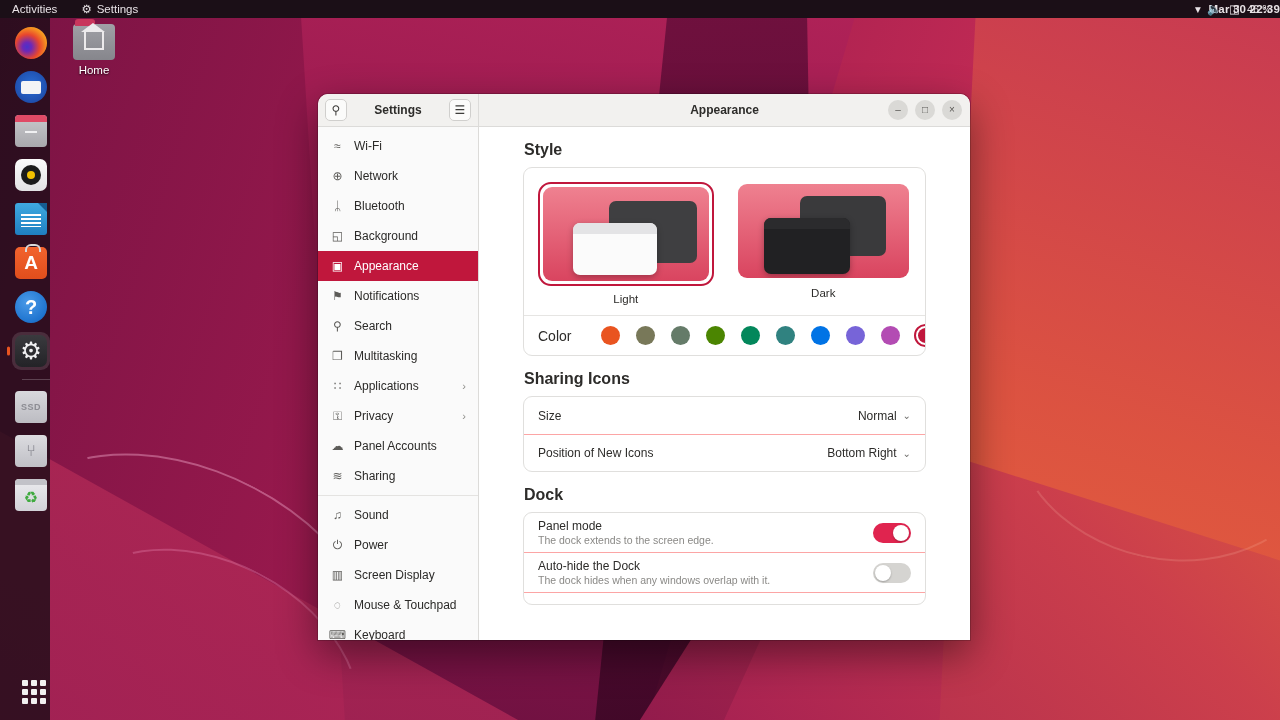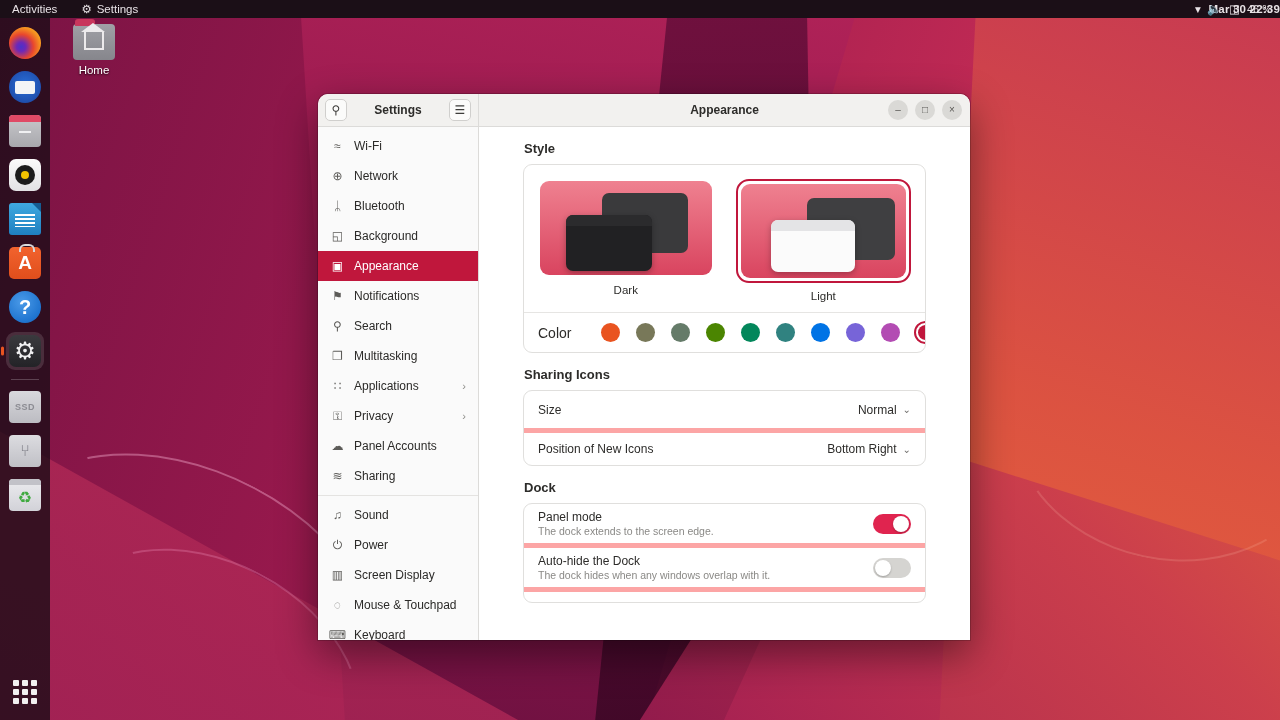--- a/index.html
+++ b/index.html
@@ -49,21 +49,21 @@
   #topbar .tb-left { display:flex; align-items:center; gap:12px; padding-left:6px; }
   #topbar .tb-item { display:flex; align-items:center; gap:5px; padding:1px 6px; border-radius:3px; }
   #topbar .tb-center { position:absolute; left:0; right:0; text-align:right; pointer-events:none; }
   #topbar .tb-right { position:absolute; right:8px; display:flex; align-items:center; gap:7px; }
   .tb-clock { font-weight:bold; letter-spacing:.2px; }
   .tb-batt-text { font-size:11px; }
 
   
   #dock { position:absolute; left:0; top:18px; width:50px; height:702px;
           background:rgba(28,12,22,.80); z-index:30;
-          display:flex; flex-direction:column; align-items:center; padding-top:6px; }
+          display:flex; flex-direction:column; align-items:flex-end; padding-top:6px; }
   .dock-icon { width:38px; height:38px; margin-bottom:6px; border-radius:9px; position:relative;
                display:flex; align-items:center; justify-content:center; }
   .dock-icon.active { background:rgba(255,255,255,.13); }
   .dock-icon.active::before { content:""; position:absolute; left:-5px; top:50%; transform:translateY(-50%);
                width:3px; height:9px; border-radius:2px; background:#e95420; }
   .dock-sep { width:28px; height:1px; background:rgba(255,255,255,.22); margin:3px 0 8px; }
   #dock-apps { position:absolute; bottom:12px; width:32px; height:32px;
                display:grid; grid-template-columns:repeat(3,1fr); grid-template-rows:repeat(3,1fr);
                gap:3px; padding:4px; }
   #dock-apps i { background:#f2eff0; border-radius:1px; display:block; }
@@ -157,21 +157,21 @@
             display:flex; align-items:center; position:relative; padding:0 8px;
             border-radius:0 10px 0 0; }
   .c-title { position:absolute; left:0; right:0; text-align:center; font-size:12px;
              font-weight:bold; color:#2d2c2a; }
   .wbtns { margin-left:auto; display:flex; gap:7px; z-index:2; }
   .wbtn { width:20px; height:20px; border-radius:50%; background:#dad9d6; color:#5a5956;
           display:flex; align-items:center; justify-content:center; font-size:10px; line-height:1; }
 
   #scroll { flex:1; overflow:hidden; padding:14px 44px 0; background:#fff; }
 
-  .sec-title { font-size:13px; font-weight:bold; color:#2d2c2a; margin:0 0 8px 1px; }
+  .sec-title { font-size:16px; font-weight:bold; color:#2d2c2a; margin:0 0 8px 1px; }
   .card { background:#fff; border:1px solid #e0dfdd; border-radius:9px; overflow:hidden; }
 
   
   #style-card { padding:14px 14px 0; }
   .themes { display:flex; gap:22px; justify-content:center; }
   .theme { width:180px; }
   .thumb { height:94px; border-radius:9px; position:relative;
            background:linear-gradient(#ef8190, #d9445f); overflow:hidden; }
   .theme.sel .thumb-wrap { padding:3px; border:2px solid #c0173c; border-radius:13px; background:#fff; }
   .theme .thumb-wrap { padding:0; border:2px solid transparent; border-radius:13px; }
@@ -193,21 +193,21 @@
   .color-label { font-size:14px; color:#2d2c2a; }
   .swatches { display:flex; gap:12px; margin-left:28px; align-items:center; }
   .sw { width:19px; height:19px; border-radius:50%; }
   .sw-wrap { width:23px; height:23px; border-radius:50%; display:flex; align-items:center;
              justify-content:center; }
   .sw-wrap.sel { border:2px solid #c0173c; }
   .sw-wrap.sel .sw { width:15px; height:15px; }
 
   
   .row { min-height:37px; display:flex; align-items:center; padding:6px 14px;
-         border-top:5px solid #fca5a5; }
+         border-top:1px solid #fca5a5; }
   .row:first-child { border-top:none; }
   .row-txt { display:flex; flex-direction:column; gap:1px; }
   .row-title { font-size:12px; color:#2d2c2a; }
   .row-sub { font-size:10.5px; color:#8a8986; }
   .row-right { margin-left:auto; display:flex; align-items:center; gap:6px;
                font-size:12px; color:#2d2c2a; }
   .chev-d { color:#6f6e6b; font-size:10px; }
   .toggle { width:38px; height:20px; border-radius:11px; position:relative; }
   .toggle.on { background:#e0244f; }
   .toggle.off { background:#d5d4d1; }
@@ -405,37 +405,37 @@
         <div class="wbtn">×</div>
       </div>
     </div>
 
     <div id="scroll">
 
       <div class="sec">
         <div class="sec-title">Style</div>
         <div class="card" id="style-card">
           <div class="themes" id="themes">
+              <div class="theme sel">
+                <div class="thumb-wrap">
+                  <div class="thumb">
+                    <div class="win-back light-back"></div>
+                    <div class="win-back light-front"></div>
+                  </div>
+                </div>
+                <div class="theme-label">Light</div>
+              </div>
               <div class="theme">
                 <div class="thumb-wrap">
                   <div class="thumb">
                     <div class="win-back dark-back"></div>
                     <div class="win-back dark-front"></div>
                   </div>
                 </div>
                 <div class="theme-label">Dark</div>
-              </div>
-              <div class="theme sel">
-                <div class="thumb-wrap">
-                  <div class="thumb">
-                    <div class="win-back light-back"></div>
-                    <div class="win-back light-front"></div>
-                  </div>
-                </div>
-                <div class="theme-label">Light</div>
               </div>
             </div>
           <div class="color-row">
             <span class="color-label">Color</span>
             <div class="swatches" id="swatches">
                 <div class="sw-wrap">
                   <span class="sw" style="background: rgb(233, 84, 32);"></span>
                 </div>
                 <div class="sw-wrap">
                   <span class="sw" style="background: rgb(120, 120, 89);"></span>

